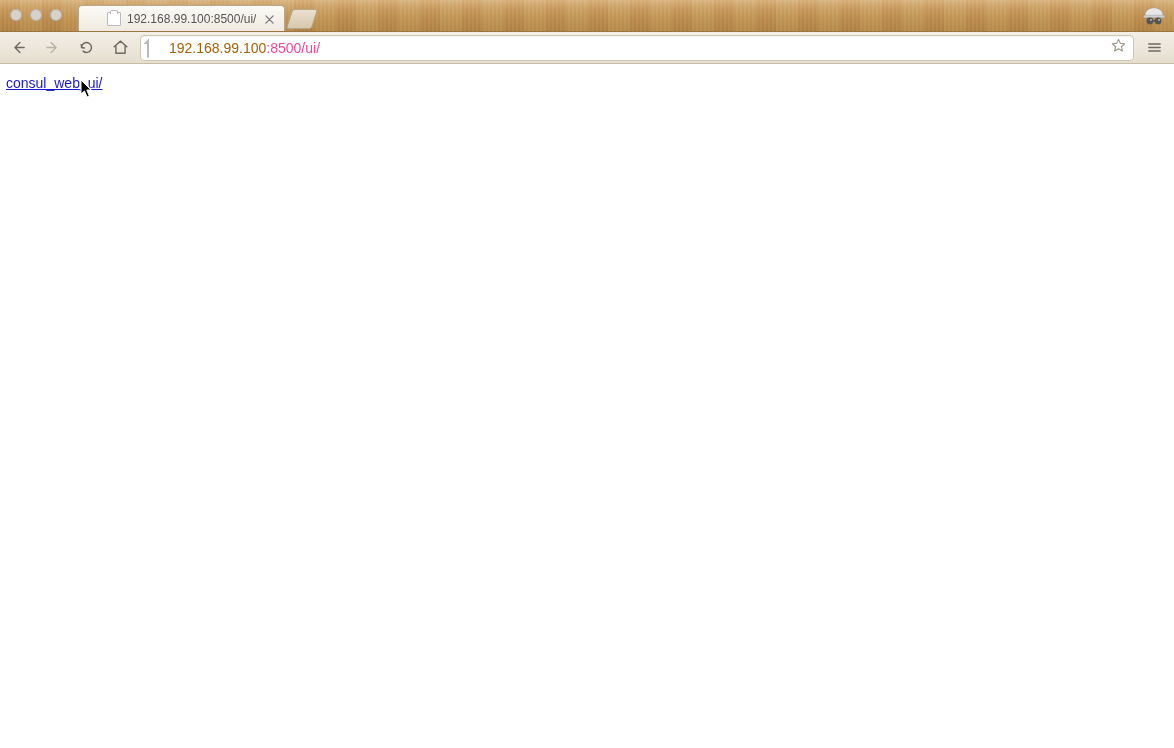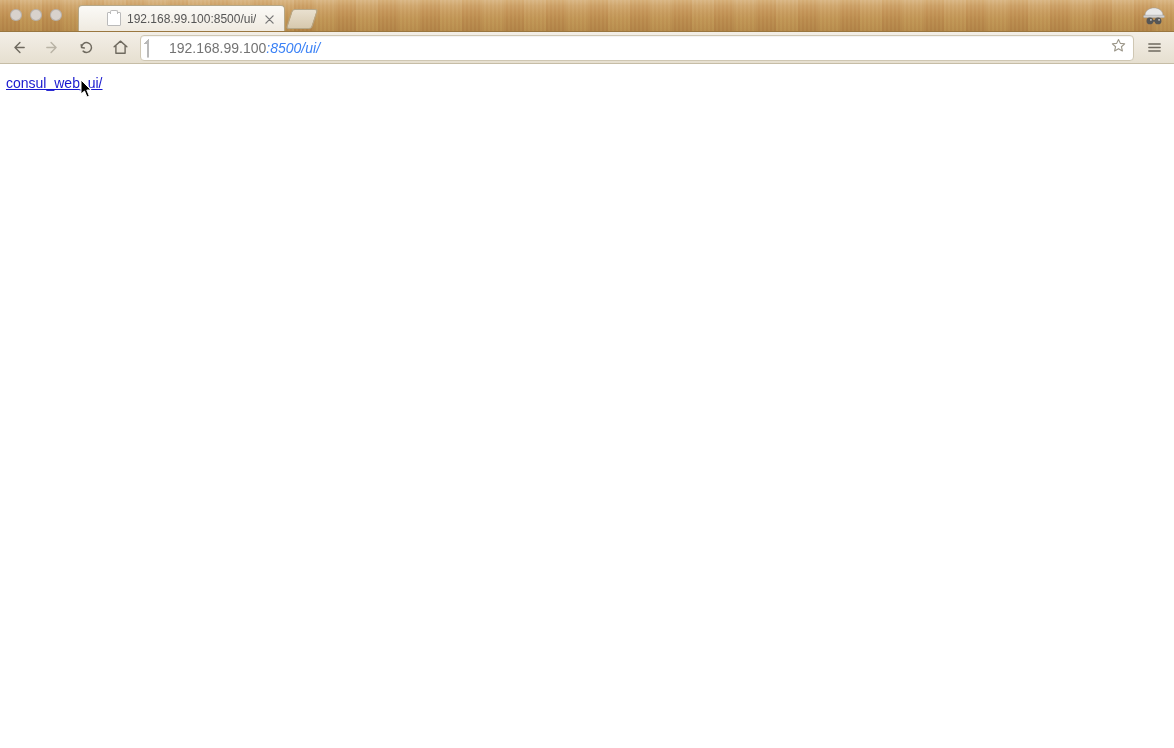--- a/index.html
+++ b/index.html
@@ -86,21 +86,21 @@
   .omnibox{
     flex:1;height:26px;
     background:#fff;border:1px solid #cfc7b3;border-radius:4px;
     display:flex;align-items:center;padding:0 6px;gap:6px;
     box-shadow:inset 0 1px 1px rgba(0,0,0,0.05);
   }
   .omnibox .page-icon{width:16px;height:16px;position:relative;flex:none;}
   .omnibox .page-icon .pg{width:14px;height:16px;border:1px solid #b9b9b9;border-radius:1px;background:#fff;position:relative;}
   .omnibox .page-icon .pg::after{content:"";position:absolute;right:-1px;top:-1px;width:5px;height:5px;background:linear-gradient(135deg,#fff 49%,#b9b9b9 50%);} 
   .omnibox .url{flex:1;font-size:14px;color:#333;outline:none;border:none;background:transparent;font-family:inherit;}
-  .omnibox .url .muted{color:#3b82f6;font-style:italic;}
+  .omnibox .url .muted{color:#ec4899;}
   .omnibox .star{color:#9c978a;cursor:pointer;}
   .omnibox .star svg{width:17px;height:17px;}
 
   .menu-btn{width:28px;height:26px;display:flex;align-items:center;justify-content:center;color:#6f6a5f;cursor:pointer;}
   .menu-btn svg{width:17px;height:17px;}
 
   
   .viewport{position:relative;background:#fff;height:calc(748px - 64px);padding:10px 6px;}
   .page-link{color:#1818cf;text-decoration:underline;font-size:14px;cursor:pointer;}
   .cursor{
@@ -166,21 +166,21 @@
 
   <div class="tbtn">
     <svg viewBox="0 0 24 24">
         <path d="M3 11 L12 3 L21 11 M5.5 9.5 V20 H18.5 V9.5" fill="none" stroke="currentColor" stroke-width="2" stroke-linecap="round" stroke-linejoin="round"></path>
       </svg>
   </div>
 
   <div class="omnibox">
     <span class="page-icon"><span class="pg"></span></span>
     <div class="url">
-      <span style="color:#737373;">192.168.99.100</span><span class="muted">:8500/ui/</span>
+      <span style="color:#a16207;">192.168.99.100</span><span class="muted">:8500/ui/</span>
     </div>
     <span class="star">
       <svg viewBox="0 0 24 24">
           <path d="M12 3.5 L14.6 9 L20.7 9.6 L16.1 13.7 L17.5 19.7 L12 16.5 L6.5 19.7 L7.9 13.7 L3.3 9.6 L9.4 9 Z" fill="none" stroke="currentColor" stroke-width="1.6" stroke-linejoin="round"></path>
         </svg>
     </span>
   </div>
 
   <div class="menu-btn">
     <svg viewBox="0 0 24 24">

